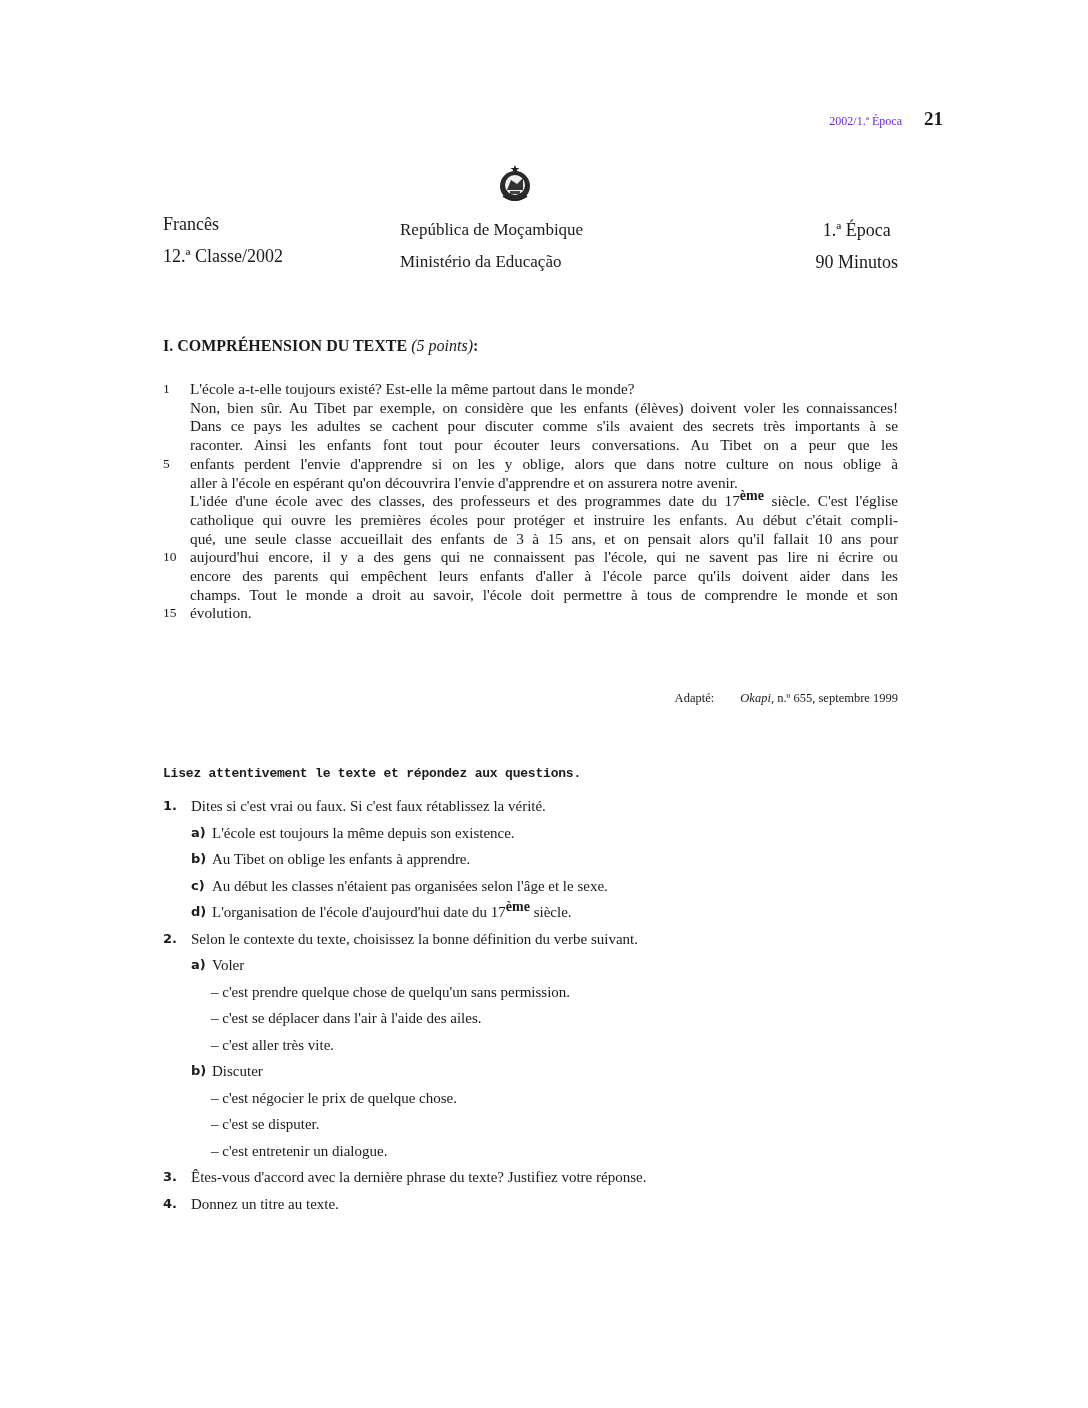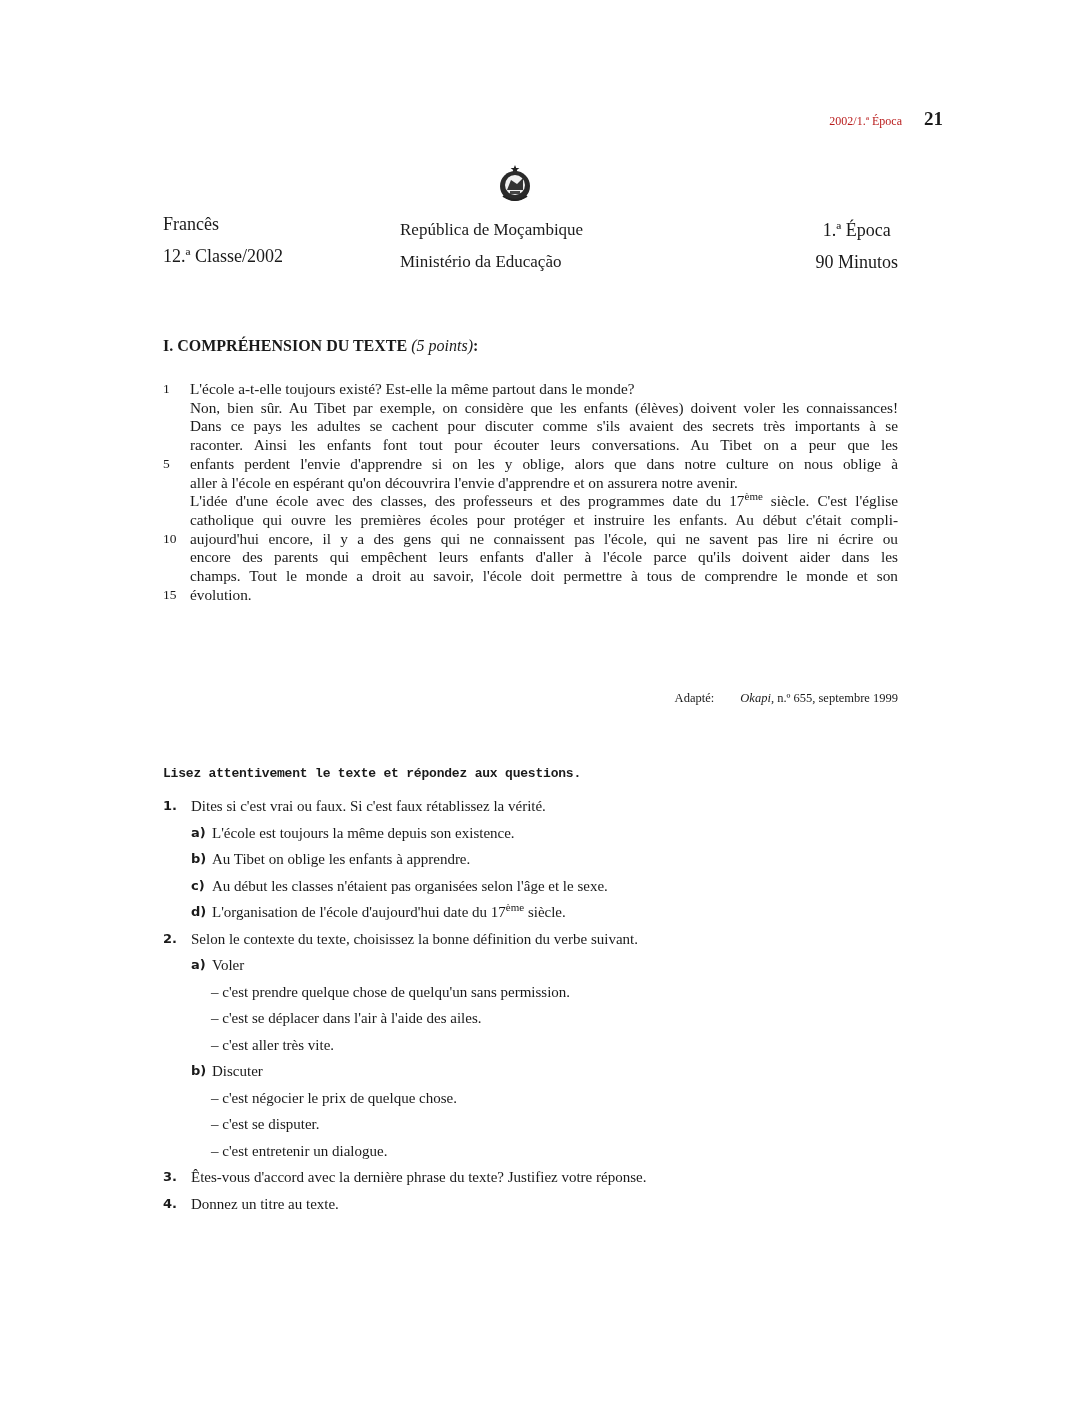--- a/index.html
+++ b/index.html
@@ -1,21 +1,21 @@
 <!DOCTYPE html>
 <html><head>
 <meta charset="utf-8">
 <style>
   html, body { margin:0; padding:0; }
   body {
     width:1088px; height:1408px; background:#ffffff; position:relative; overflow:hidden;
     font-family:"Liberation Serif", serif; color:#1a1a1a;
   }
   .page-header { position:absolute; top:108px; right:145px; display:flex; align-items:baseline; gap:22px; }
-  .header-label { font-size:12px; color:#b91c1c; }
+  .header-label { font-size:12px; color:#6d28d9; }
   .page-number { font-size:19px; font-weight:bold; }
 
   .emblem { position:absolute; left:497px; top:164px; width:36px; height:40px; }
 
   .top-left { position:absolute; left:163px; top:208px; font-size:18px; line-height:32px; }
   .top-center { position:absolute; left:400px; width:270px; top:214px; text-align:left; font-size:17px; line-height:32px; }
   .top-right { position:absolute; right:190px; top:214px; text-align:center; font-size:18px; line-height:32px; }
 
   .section-title { position:absolute; left:163px; top:337px; font-size:16px; font-weight:bold; }
   .section-title .points { font-weight:normal; font-style:italic; }
@@ -30,21 +30,21 @@
 
   .instruction { position:absolute; left:163px; top:766px; font-size:13px; font-weight:bold; font-family:Liberation Mono, monospace; letter-spacing:-0.2px; }
 
   .questions { position:absolute; left:163px; top:793px; font-size:15px; }
   .q { position:relative; height:26.5px; line-height:26.5px; }
   .q-num { position:absolute; left:0; font-weight:bold; font-family:"DejaVu Sans", sans-serif; font-size:13px; }
   .q-text { position:absolute; left:28px; white-space:nowrap; }
   .sub-letter { position:absolute; left:28px; font-weight:bold; font-family:"DejaVu Sans", sans-serif; font-size:13px; }
   .sub-text { position:absolute; left:49px; white-space:nowrap; }
   .opt { position:absolute; left:48px; white-space:nowrap; }
-  sup { font-size:11px; vertical-align:6px; line-height:0; }
+  sup { font-size:14px; vertical-align:6px; line-height:0;font-weight:bold; }
 </style>
 </head>
 <body>
 
 <div class="page-header">
   <span class="header-label">2002/1.ª Época</span>
   <span class="page-number">21</span>
 </div>
 
 <svg class="emblem" viewBox="0 0 36 40">
@@ -76,20 +76,21 @@
 
 <div class="passage" id="passage">
     <div class="passage-line last"><span class="line-num">1</span><span>L'école a-t-elle toujours existé? Est-elle la même partout dans le monde?</span></div>
     <div class="passage-line"><span class="line-num"></span><span>Non, bien sûr. Au Tibet par exemple, on considère que les enfants (élèves) doivent voler les connaissances!</span></div>
     <div class="passage-line"><span class="line-num"></span><span>Dans ce pays les adultes se cachent pour discuter comme s'ils avaient des secrets très importants à se</span></div>
     <div class="passage-line"><span class="line-num"></span><span>raconter. Ainsi les enfants font tout pour écouter leurs conversations. Au Tibet on a peur que les</span></div>
     <div class="passage-line"><span class="line-num">5</span><span>enfants perdent l'envie d'apprendre si on les y oblige, alors que dans notre culture on nous oblige à</span></div>
     <div class="passage-line last"><span class="line-num"></span><span>aller à l'école en espérant qu'on découvrira l'envie d'apprendre et on assurera notre avenir.</span></div>
     <div class="passage-line"><span class="line-num"></span><span>L'idée d'une école avec des classes, des professeurs et des programmes date du 17</span><sup>ème</sup><span> siècle. C'est l'église</span></div>
     <div class="passage-line"><span class="line-num"></span><span>catholique qui ouvre les premières écoles pour protéger et instruire les enfants. Au début c'était compli-</span></div>
+    <div class="passage-line"><span class="line-num"></span><span>qué, une seule classe accueillait des enfants de 3 à 15 ans, et on pensait alors qu'il fallait 10 ans pour</span></div>
     <div class="passage-line last"><span class="line-num">10</span></div>
     <div class="passage-line"><span class="line-num"></span><span>aujourd'hui encore, il y a des gens qui ne connaissent pas l'école, qui ne savent pas lire ni écrire ou</span></div>
     <div class="passage-line"><span class="line-num"></span><span>encore des parents qui empêchent leurs enfants d'aller à l'école parce qu'ils doivent aider dans les</span></div>
     <div class="passage-line"><span class="line-num"></span><span>champs. Tout le monde a droit au savoir, l'école doit permettre à tous de comprendre le monde et son</span></div>
     <div class="passage-line last"><span class="line-num">15</span><span>évolution.</span></div>
   </div>
 
 <div class="source">
   <span>Adapté: </span><i>Okapi</i><span>, n.º 655, septembre 1999</span>
 </div>

